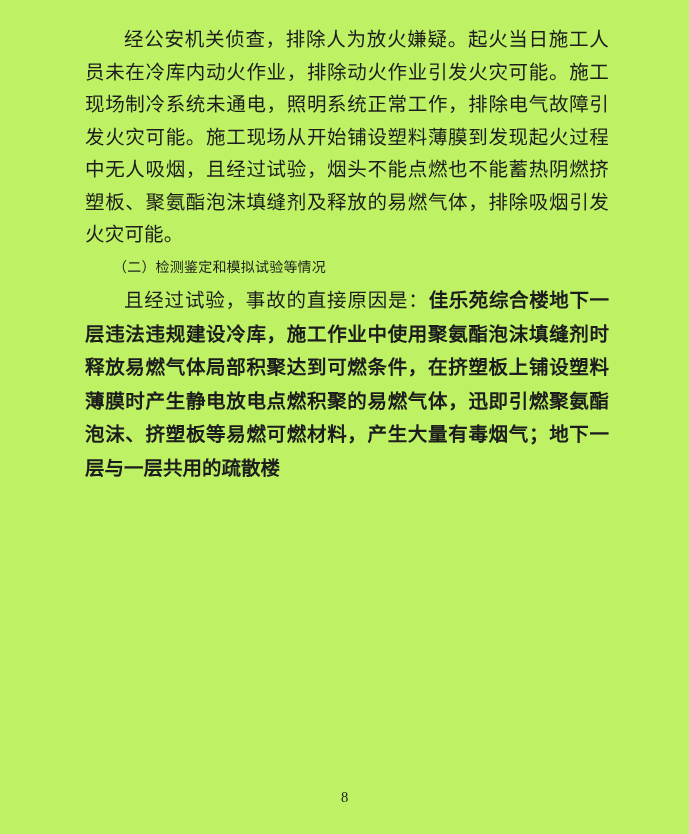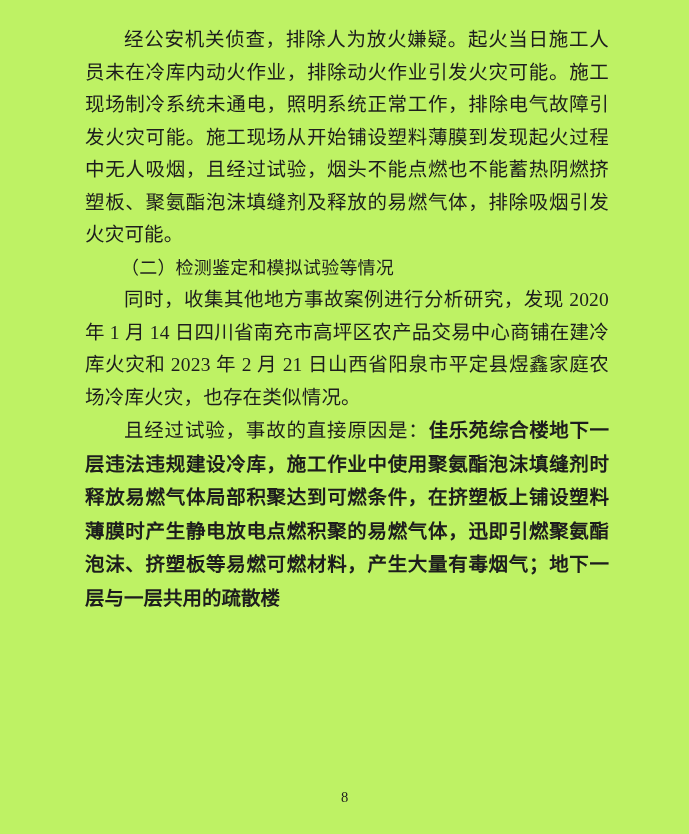--- a/index.html
+++ b/index.html
@@ -28,21 +28,21 @@
       letter-spacing: 0.2px;
     }
     .para {
       margin: 0;
       text-indent: 2em;
     }
     .section-heading {
       margin: 0;
       text-indent: 2em;
       font-weight: normal;
-      font-size: 18px;
+      font-size: 14px;
       line-height: 32.5px;
     }
     .bold-run {
       font-family: "Liberation Sans", "DejaVu Sans", sans-serif;
       font-weight: bold;
       letter-spacing: 0;
     }
     .page-number {
       position: absolute;
       left: 0;
@@ -57,20 +57,19 @@
 </head>
 <body>
 
 <div class="page">
   <div class="content">
     <p class="para">经公安机关侦查，排除人为放火嫌疑。起火当日施工人员未在冷库内动火作业，排除动火作业引发火灾可能。施工现场制冷系统未通电，照明系统正常工作，排除电气故障引发火灾可能。施工现场从开始铺设塑料薄膜到发现起火过程中无人吸烟，且经过试验，烟头不能点燃也不能蓄热阴燃挤塑板、聚氨酯泡沫填缝剂及释放的易燃气体，排除吸烟引发火灾可能。</p>
 
     <p class="section-heading">（二）检测鉴定和模拟试验等情况</p>
 
 
-    <p class="para">同时，收集其他地方事故案例进行分析研究，发现 2020 年 1 月 14 日四川省南充市高坪区农产品交易中心商铺在建冷库火灾和 2023 年 2 月 21 日山西省阳泉市平定县煜鑫家庭农场冷库火灾，也存在类似情况。</p>
 
 
     <p class="para"><span>且经过试验，事故的直接原因是：</span><span class="bold-run">佳乐苑综合楼地下一层违法违规建设冷库，施工作业中使用聚氨酯泡沫填缝剂时释放易燃气体局部积聚达到可燃条件，在挤塑板上铺设塑料薄膜时产生静电放电点燃积聚的易燃气体，迅即引燃聚氨酯泡沫、挤塑板等易燃可燃材料，产生大量有毒烟气；地下一层与一层共用的疏散楼</span></p>
   </div>
 
   <div class="page-number">8</div>
 </div>
 
 </body></html>

